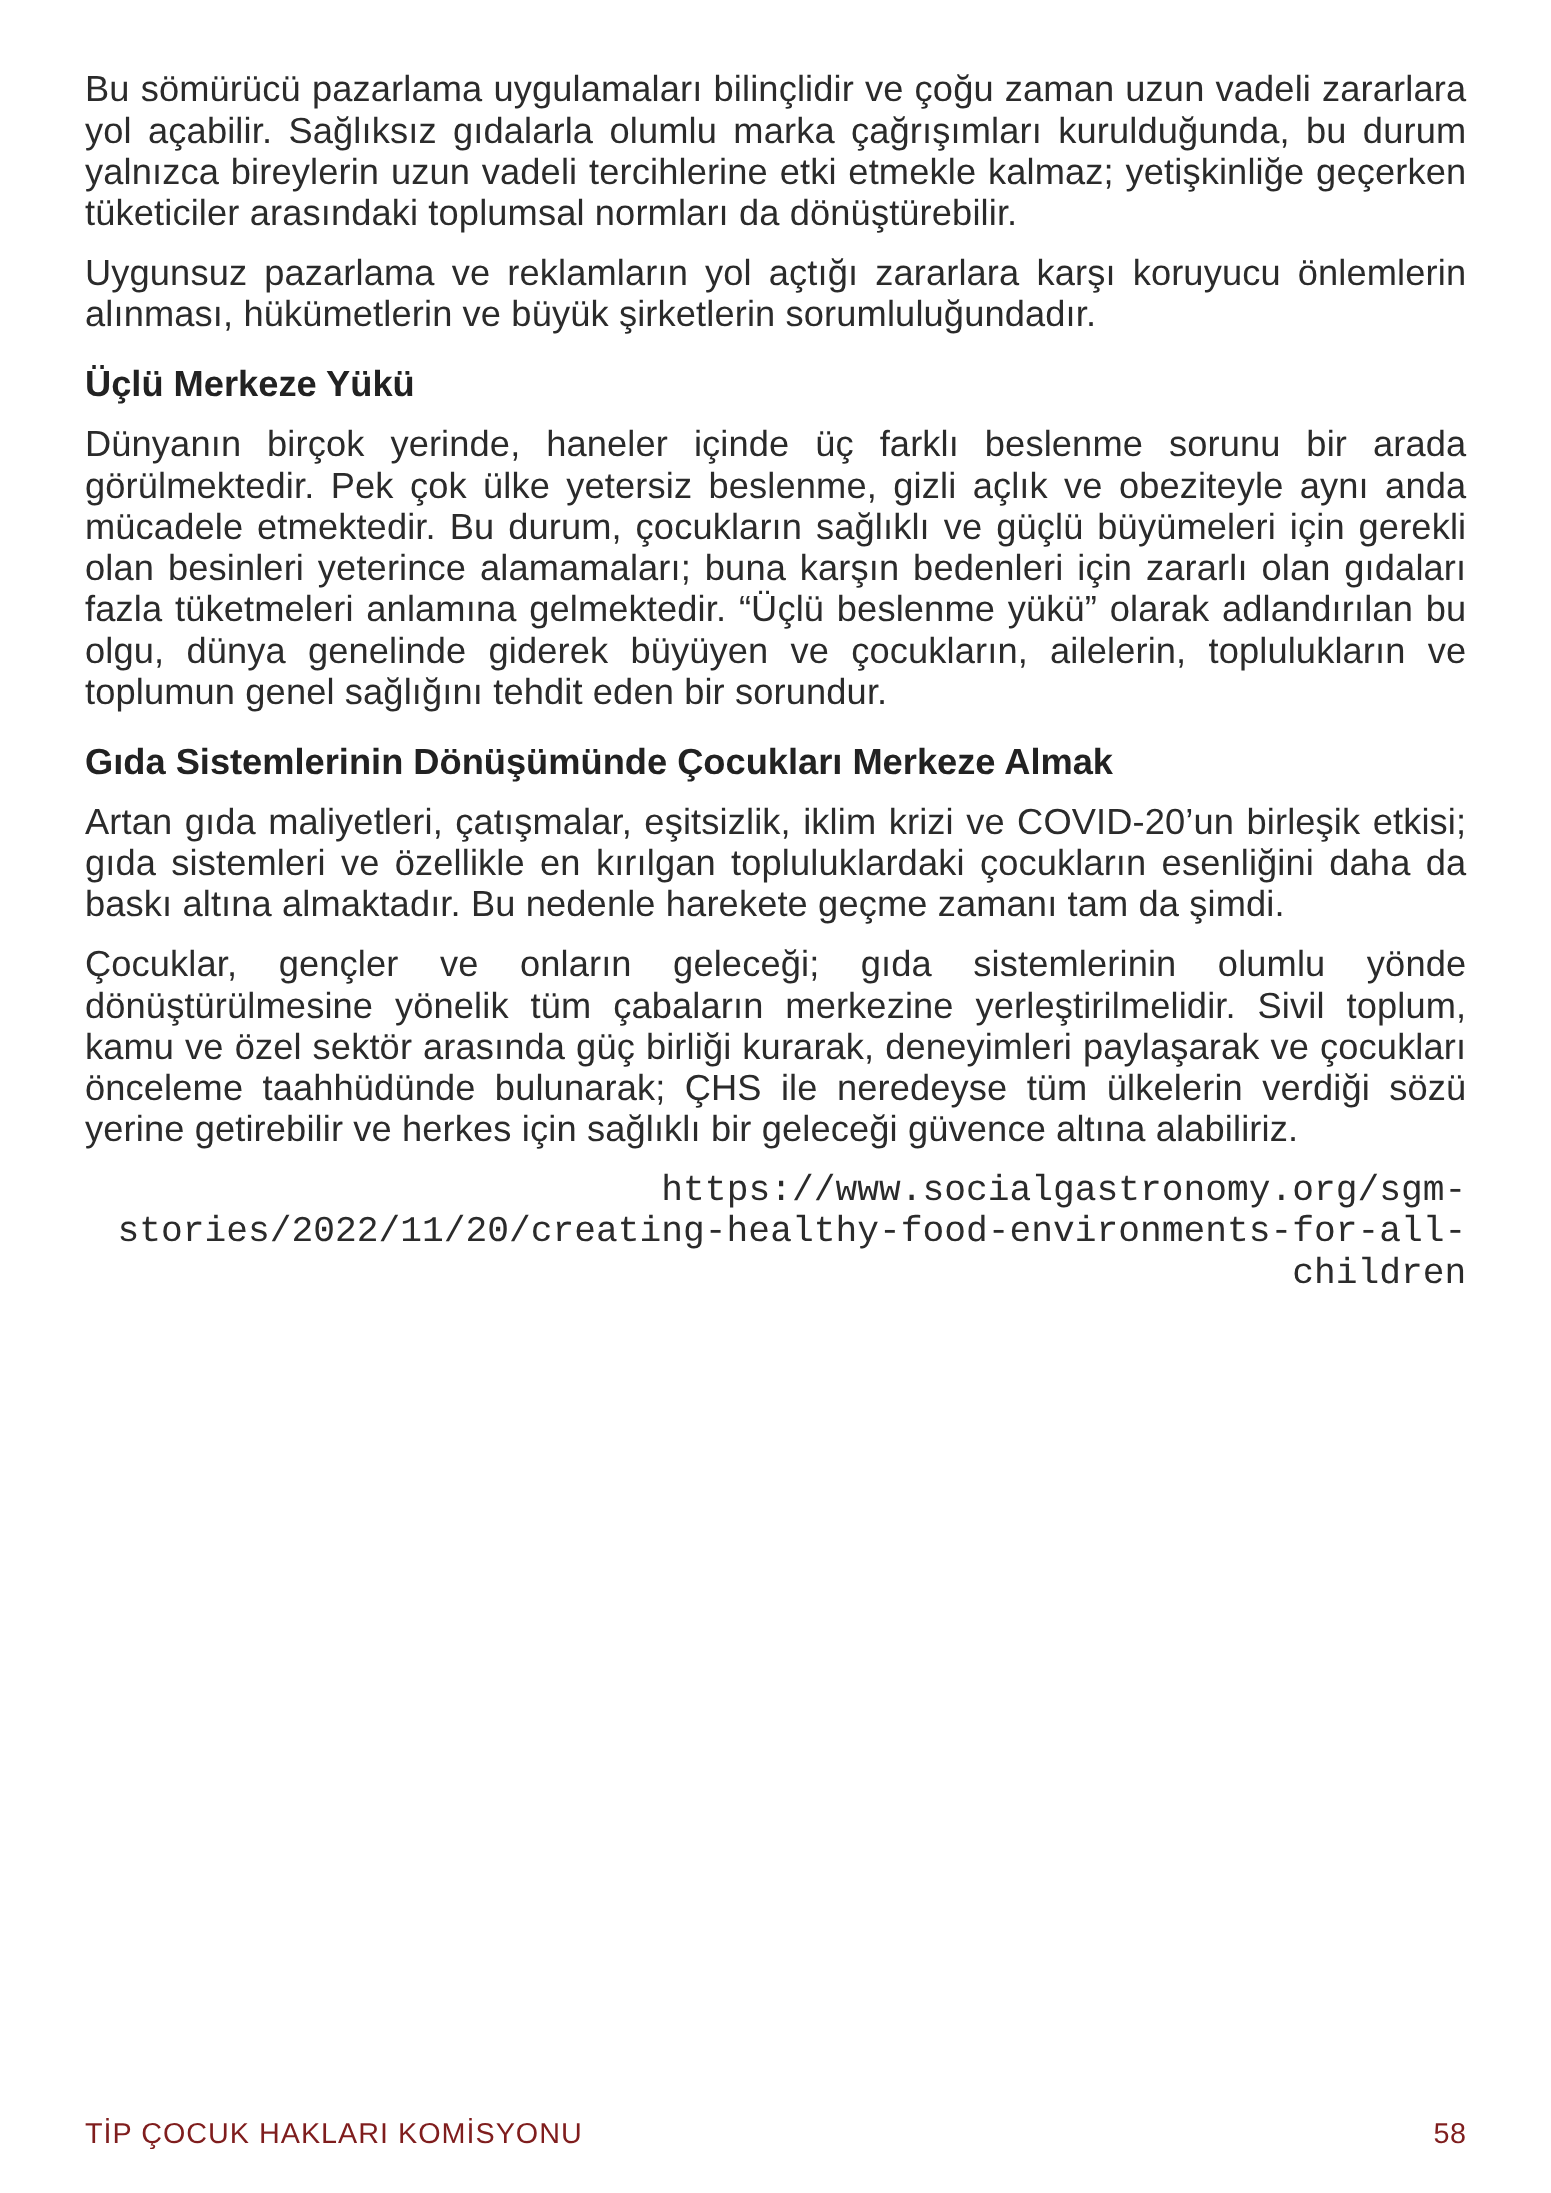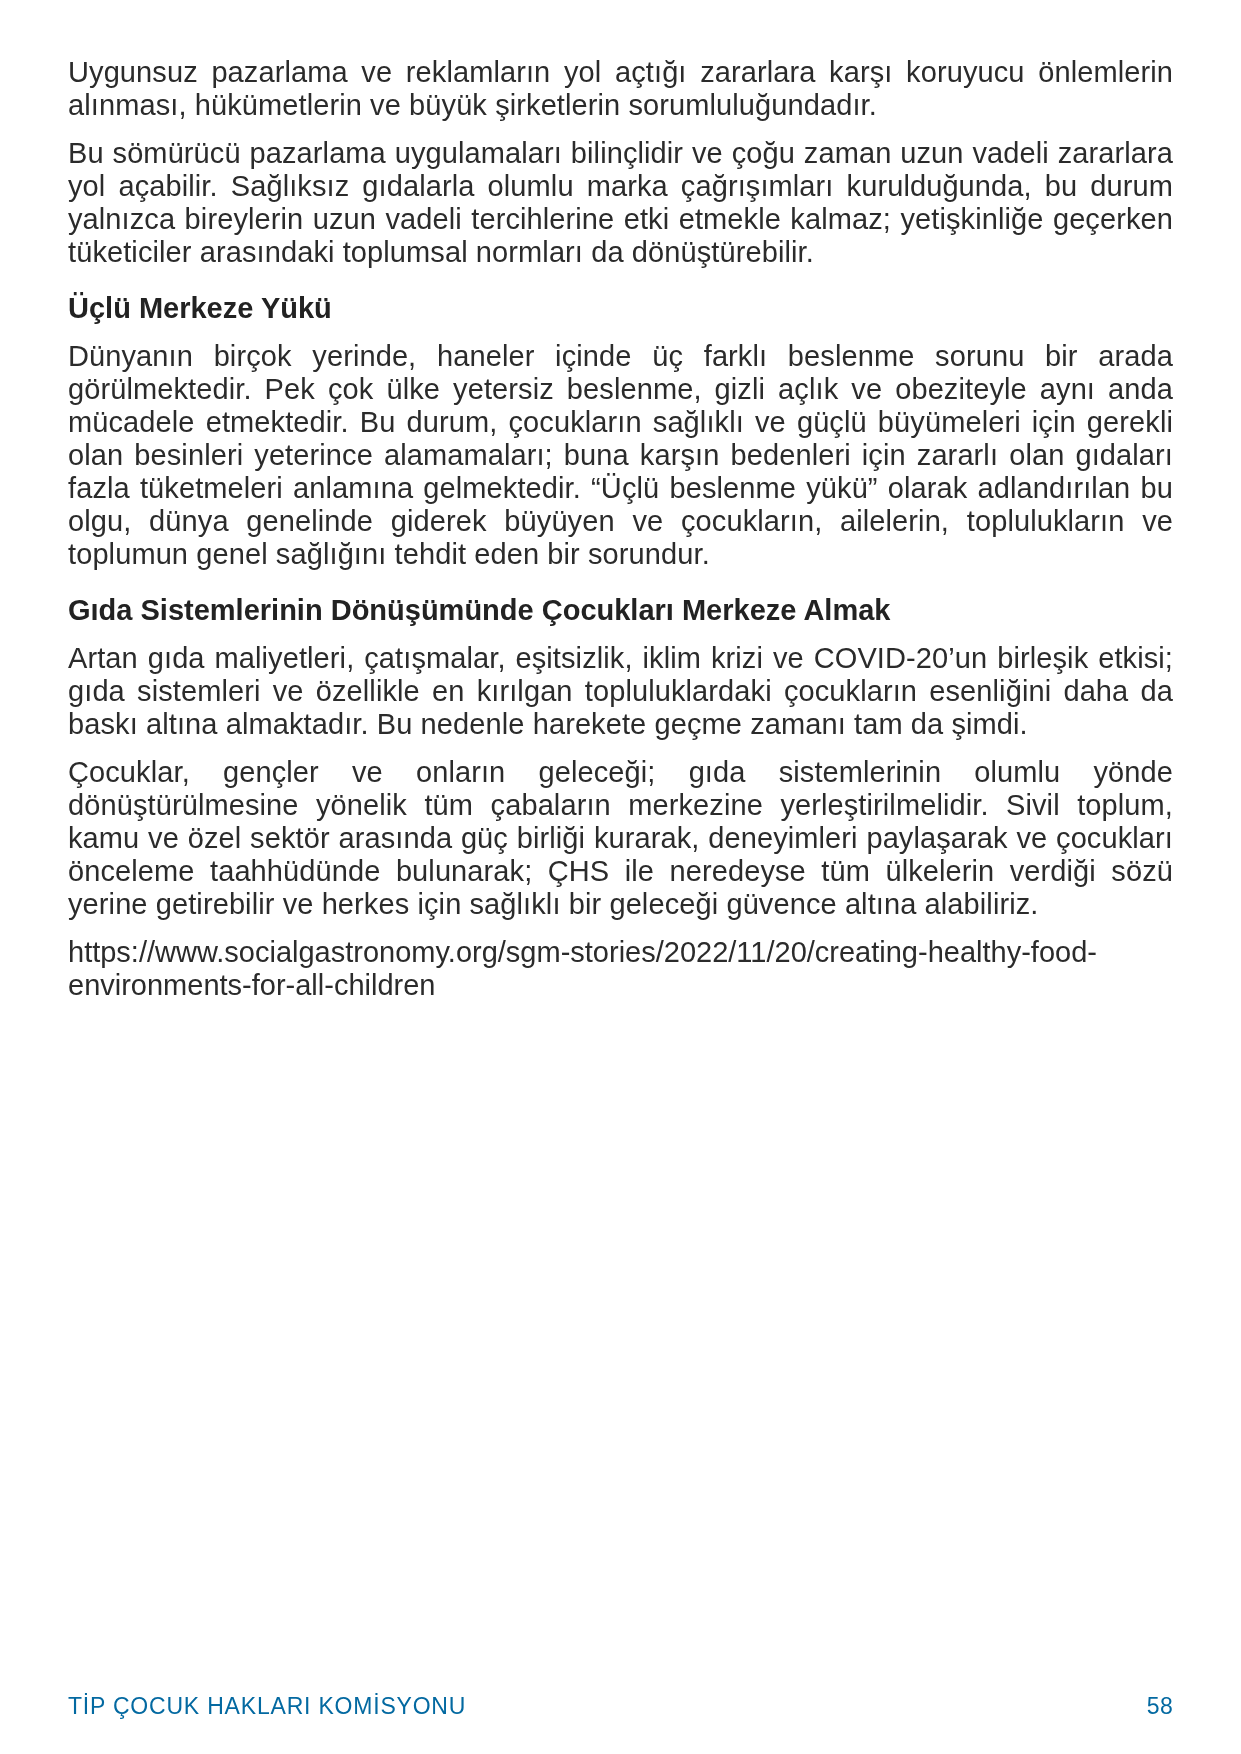--- a/index.html
+++ b/index.html
@@ -34,53 +34,54 @@
     font-size: 29px;
     line-height: 34px;
     font-weight: bold;
     color: #222222;
     margin: 22px 0 15px 0;
     text-align: left;
   }
   .link-para {
     font-size: 29px;
     line-height: 33px;
-    text-align: left;
+    text-align: right;
     margin: 4px 0 0 0;
     color: #2b2b2b;
     overflow-wrap: break-word;
     word-break: break-word;
+    font-family: Liberation Mono, monospace;
   }
   .footer {
     position: absolute;
     left: 68px;
     right: 68px;
     top: 1693px;
     display: flex;
     justify-content: space-between;
     align-items: baseline;
     font-size: 23px;
-    color: #0369a1;
+    color: #7f1d1d;
   }
   .footer .commission {
     letter-spacing: 0.8px;
   }
   .footer .pagenum {
     letter-spacing: 0.3px;
   }
 </style>
 </head>
 <body>
 
 <div class="page">
   <div class="content">
 
+    <p class="para">Bu sömürücü pazarlama uygulamaları bilinçlidir ve çoğu zaman uzun vadeli zararlara yol açabilir. Sağlıksız gıdalarla olumlu marka çağrışımları kurulduğunda, bu durum yalnızca bireylerin uzun vadeli tercihlerine etki etmekle kalmaz; yetişkinliğe geçerken tüketiciler arasındaki toplumsal normları da dönüştürebilir.</p>
+
     <p class="para">Uygunsuz pazarlama ve reklamların yol açtığı zararlara karşı koruyucu önlemlerin alınması, hükümetlerin ve büyük şirketlerin sorumluluğundadır.</p>
-
-    <p class="para">Bu sömürücü pazarlama uygulamaları bilinçlidir ve çoğu zaman uzun vadeli zararlara yol açabilir. Sağlıksız gıdalarla olumlu marka çağrışımları kurulduğunda, bu durum yalnızca bireylerin uzun vadeli tercihlerine etki etmekle kalmaz; yetişkinliğe geçerken tüketiciler arasındaki toplumsal normları da dönüştürebilir.</p>
 
     <h2 class="heading">Üçlü Merkeze Yükü</h2>
 
 
     <p class="para">Dünyanın birçok yerinde, haneler içinde üç farklı beslenme sorunu bir arada görülmektedir. Pek çok ülke yetersiz beslenme, gizli açlık ve obeziteyle aynı anda mücadele etmektedir. Bu durum, çocukların sağlıklı ve güçlü büyümeleri için gerekli olan besinleri yeterince alamamaları; buna karşın bedenleri için zararlı olan gıdaları fazla tüketmeleri anlamına gelmektedir. “Üçlü beslenme yükü” olarak adlandırılan bu olgu, dünya genelinde giderek büyüyen ve çocukların, ailelerin, toplulukların ve toplumun genel sağlığını tehdit eden bir sorundur.</p>
 
     <h2 class="heading">Gıda Sistemlerinin Dönüşümünde Çocukları Merkeze Almak</h2>
 
 
     <p class="para">Artan gıda maliyetleri, çatışmalar, eşitsizlik, iklim krizi ve COVID-20’un birleşik etkisi; gıda sistemleri ve özellikle en kırılgan topluluklardaki çocukların esenliğini daha da baskı altına almaktadır. Bu nedenle harekete geçme zamanı tam da şimdi.</p>

